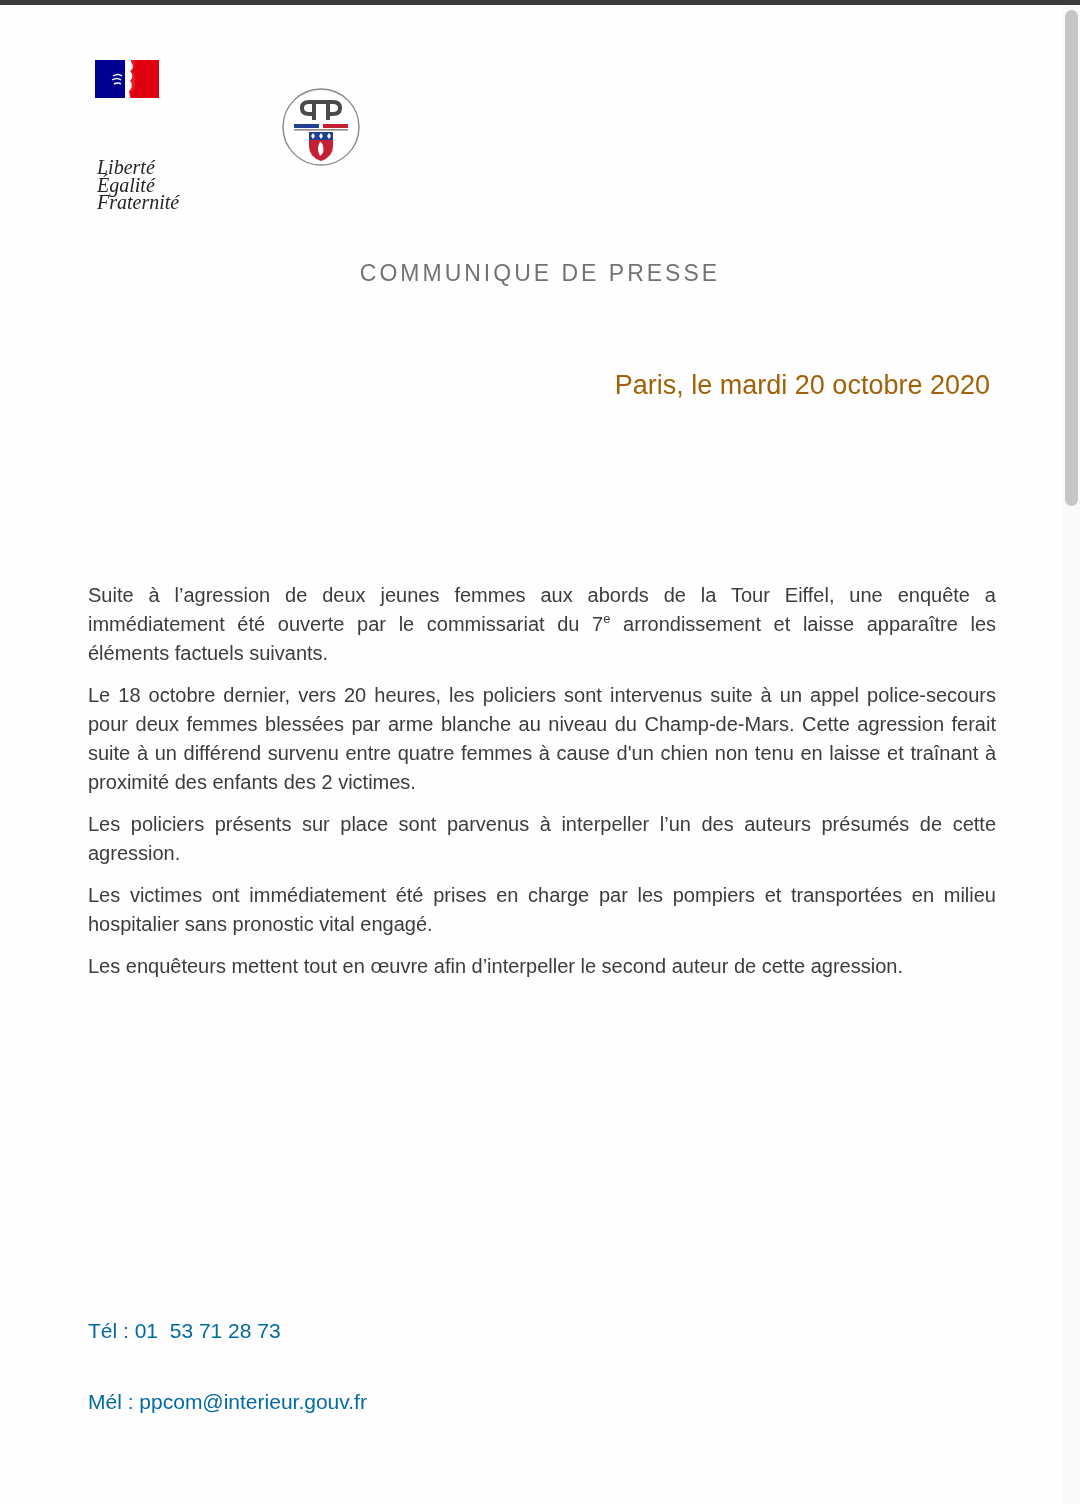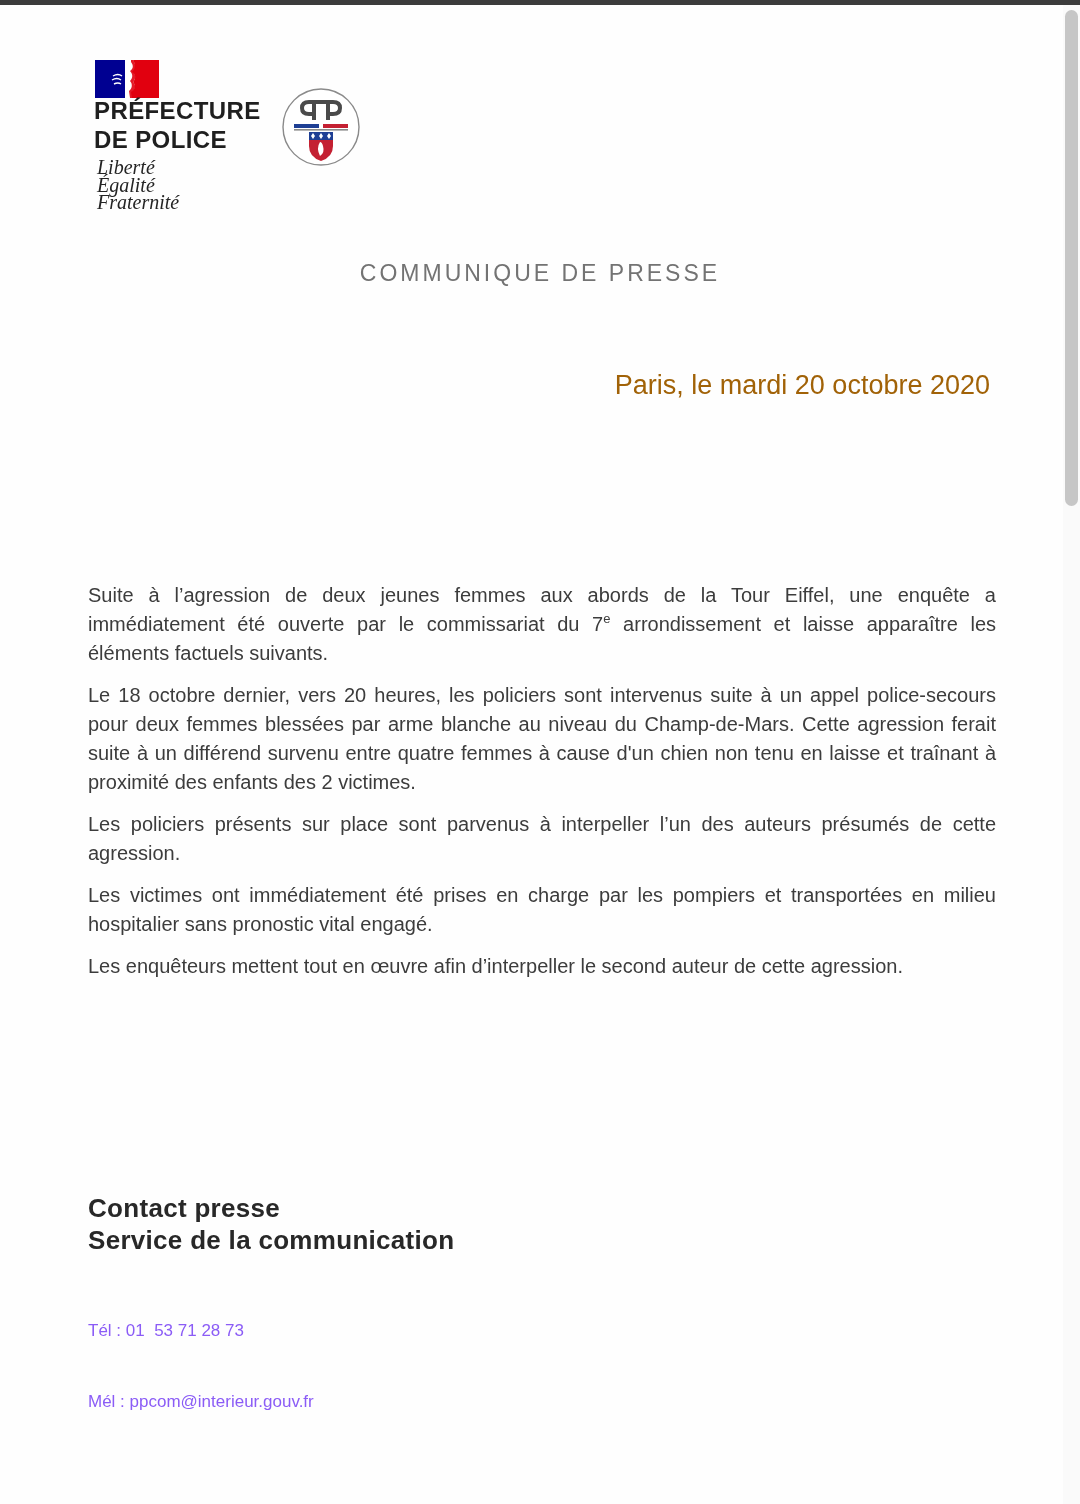--- a/index.html
+++ b/index.html
@@ -51,21 +51,21 @@
   .body-text p { margin: 0 0 13px 0; }
   .body-text sup { font-size: 13px; line-height: 0; vertical-align: super; }
   
   .contact-heading {
     position: absolute; left: 88px; top: 1192px;
     font-size: 26px; font-weight: 700; line-height: 32px;
     color: #282828; letter-spacing: 0.3px;
   }
   .contact-lines {
     position: absolute; left: 88px; top: 1272px;
-    font-size: 17px; line-height: 23.5px; color: #8b5cf6;
+    font-size: 21px; line-height: 23.5px; color: #0369a1;
     white-space: pre-wrap;
   }
   
   .scrollbar-track {
     position: absolute; right: 0; top: 5px;
     width: 17px; height: 1499px;
     background: #fafafa;
   }
   .scrollbar-thumb {
     position: absolute; right: 2px; top: 10px;
@@ -85,24 +85,20 @@
       <rect x="0" y="0" width="30" height="38" fill="#000091"></rect>
       <rect x="35" y="0" width="29" height="38" fill="#e1000f"></rect>
 
       <path d="M30 0 H38 C41 5 40 9 37 12 C41 14 41 19 38 22 C41 25 40 30 36 32 L37 38 H30 Z" fill="#ffffff"></path>
       <path d="M36 2 C39 6 38 9 35 11 C38 14 38 18 35 21 C38 24 37 29 34 31 L35 38 H38 L37 32 C41 29 41 25 38 22 C41 19 41 14 38 12 C41 9 41 4 38 0 H36 Z" fill="#e1000f" opacity="0.9"></path>
 
       <path d="M18 16 Q23 13 27 16 M17 20 Q22 17 26 20 M19 24 Q23 22 26 24" stroke="#ffffff" stroke-width="1.4" fill="none"></path>
     </svg>
   </div>
 
-  <div class="brand">
-    <div>PRÉFECTURE</div>
-    <div>DE POLICE</div>
-  </div>
 
   <div class="motto">
     <div>Liberté</div>
     <div>Égalité</div>
     <div>Fraternité</div>
   </div>
 
   <div class="crest">
     <svg width="80" height="80" viewBox="0 0 80 80" aria-hidden="true">
       <circle cx="40" cy="40" r="38" fill="#ffffff" stroke="#8a8a8a" stroke-width="1.4"></circle>
@@ -134,24 +130,20 @@
   <div class="dateline">Paris, le mardi 20 octobre 2020</div>
 
   <div class="body-text">
     <p><span>Suite à l’agression de deux jeunes femmes aux abords de la Tour Eiffel, une enquête a immédiatement été ouverte par le commissariat du 7</span><sup>e</sup><span> arrondissement et laisse apparaître les éléments factuels suivants.</span></p>
     <p>Le 18 octobre dernier, vers 20 heures, les policiers sont intervenus suite à un appel police-secours pour deux femmes blessées par arme blanche au niveau du Champ-de-Mars. Cette agression ferait suite à un différend survenu entre quatre femmes à cause d'un chien non tenu en laisse et traînant à proximité des enfants des 2 victimes.</p>
     <p>Les policiers présents sur place sont parvenus à interpeller l’un des auteurs présumés de cette agression.</p>
     <p>Les victimes ont immédiatement été prises en charge par les pompiers et transportées en milieu hospitalier sans pronostic vital engagé.</p>
     <p>Les enquêteurs mettent tout en œuvre afin d’interpeller le second auteur de cette agression.</p>
   </div>
 
-  <div class="contact-heading">
-    <div>Contact presse</div>
-    <div>Service de la communication</div>
-  </div>
   <div class="contact-lines">
     <div>Tél : 01  53 71 28 73</div>
     <div>Mél : ppcom@interieur.gouv.fr</div>
   </div>
 
   <div class="scrollbar-track"></div>
   <div class="scrollbar-thumb"></div>
 
 </div>
 

